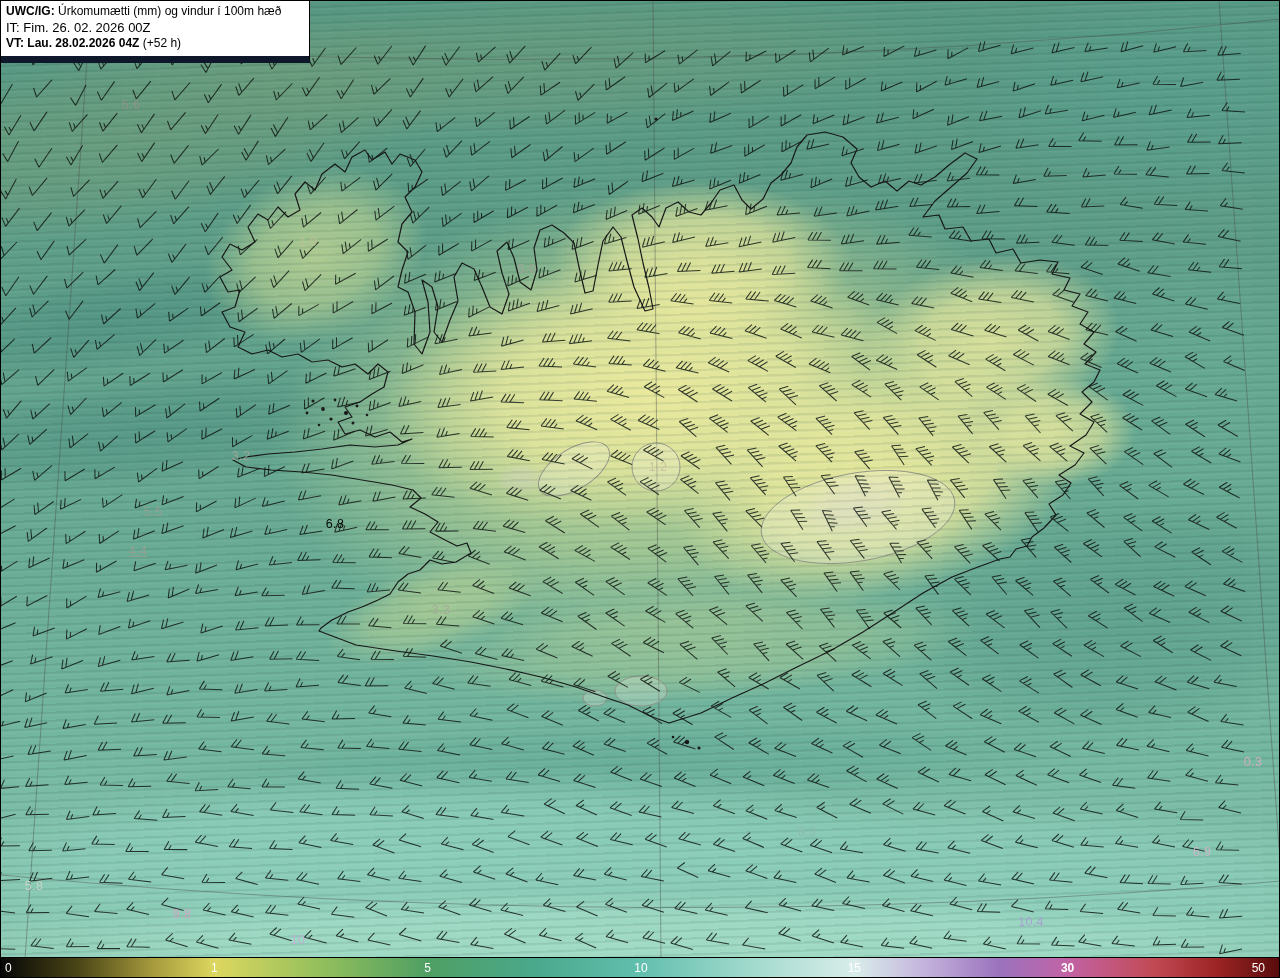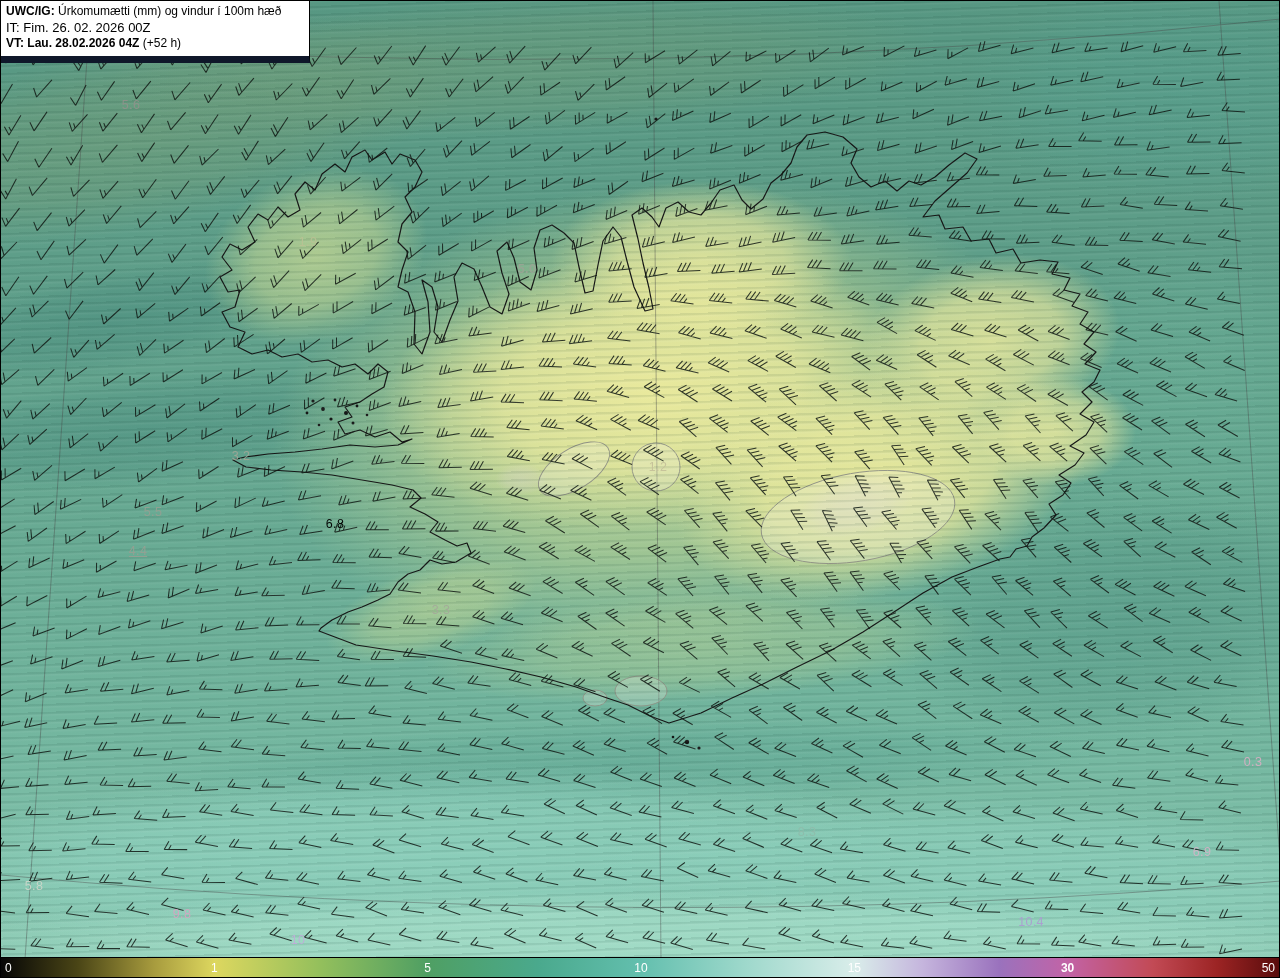--- a/index.html
+++ b/index.html
@@ -213,16 +213,16 @@
     </div>
   </div>
 
   <div id="colorbar" style="background: linear-gradient(90deg, rgb(6, 6, 6) 0%, rgb(74, 69, 22) 6%, rgb(168, 156, 62) 12%, rgb(221, 215, 95) 16.7%, rgb(147, 191, 92) 25%, rgb(79, 159, 99) 33.3%, rgb(74, 169, 141) 42%, rgb(99, 191, 174) 50%, rgb(157, 216, 203) 58%, rgb(217, 237, 234) 66.7%, rgb(197, 181, 221) 72%, rgb(154, 114, 189) 78%, rgb(194, 99, 166) 83.3%, rgb(194, 74, 85) 90%, rgb(156, 36, 36) 95%, rgb(87, 11, 11) 100%);">
       <span class="cb-tick" style="left: 4px;">0</span>
       <span class="cb-tick" style="left: 16.67%; transform: translateX(-50%);">1</span>
       <span class="cb-tick" style="left: 33.33%; transform: translateX(-50%);">5</span>
       <span class="cb-tick" style="left: 50%; transform: translateX(-50%);">10</span>
       <span class="cb-tick" style="left: 66.67%; transform: translateX(-50%);">15</span>
       <span class="cb-tick" style="left: 83.33%; transform: translateX(-50%); font-weight: bold;">30</span>
-      <span class="cb-tick" style="right: 6px;">50</span>
+      <span class="cb-tick" style="right: 16px;">50</span>
     </div>
 
 </div>
 
 </body></html>

